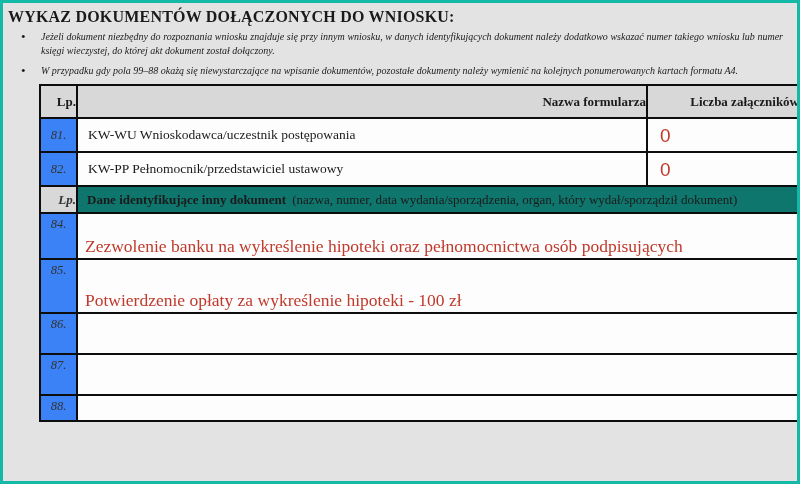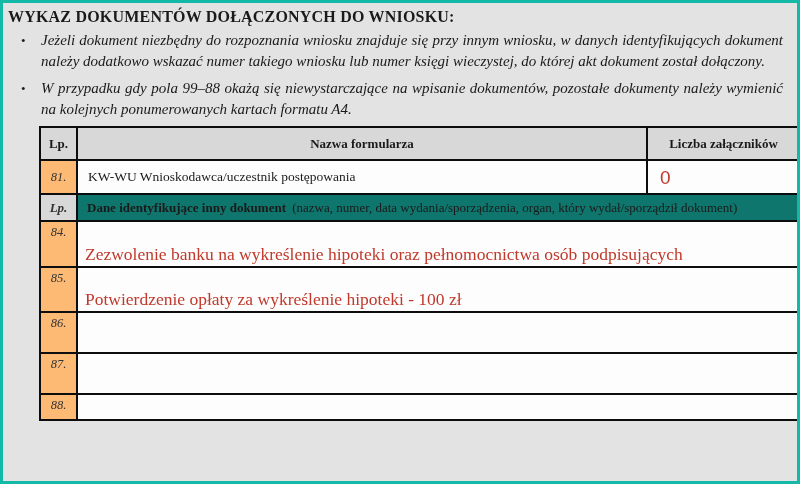--- a/index.html
+++ b/index.html
@@ -24,22 +24,22 @@
     letter-spacing: 0.2px;
   }
   .notes {
     list-style: none;
     margin: 0 14px 5px 0;
     padding: 0 0 0 38px;
   }
   .notes li {
     position: relative;
     font-style: italic;
-    font-size: 15px;
-    line-height: 21px;
+    font-size: 10px;
+    line-height: 14px;
     text-align: justify;
     margin-bottom: 6px;
   }
   .notes li::before {
     content: "\2022";
     position: absolute;
     left: -20px; top: 0;
     font-style: normal;
     font-size: 13px;
   }
@@ -53,36 +53,36 @@
   .doc-table th, .doc-table td {
     border: 2px solid #0d0d0d;
     padding: 0;
     overflow: hidden;
     vertical-align: middle;
   }
   .doc-table .hdr {
     background: #d8d8d8;
     font-weight: bold;
     font-size: 13px;
-    text-align: center;
+    text-align: right;
   }
   tr.r-head1 { height: 33px; }
   tr.r-form  { height: 34px; }
   tr.r-head2 { height: 27px; }
   tr.r-84 { height: 46px; }
-  tr.r-85 { height: 45px; }
+  tr.r-85 { height: 54px; }
   tr.r-86 { height: 41px; }
   tr.r-87 { height: 41px; }
   tr.r-88 { height: 26px; margin-top: 45px; }
   td.lp {
     font-style: italic;
     font-size: 12.5px;
     text-align: center;
     color: #333333;
-    background: #fdba74;
+    background: #3b82f6;
   }
   td.name {
     font-size: 13.5px;
     padding-left: 10px;
     text-align: left;
     border-radius: 17px;
   }
   td.count {
     color: #c0392b;
     font-family: "Liberation Sans", sans-serif;
@@ -141,20 +141,25 @@
       <th class="hdr">Nazwa formularza</th>
       <th class="hdr">Liczba załączników</th>
     </tr>
 
     <tr class="r-form">
       <td class="lp">81.</td>
       <td class="name">KW-WU Wnioskodawca/uczestnik postępowania</td>
       <td class="count">0</td>
     </tr>
 
+    <tr class="r-form">
+      <td class="lp">82.</td>
+      <td class="name">KW-PP Pełnomocnik/przedstawiciel ustawowy</td>
+      <td class="count">0</td>
+    </tr>
 
 
     <tr class="r-head2">
       <td class="lp hdr">Lp.</td>
       <td class="h2cell" colspan="2">
         <span class="bold">Dane identyfikujące inny dokument</span>
         <span class="normal">(nazwa, numer, data wydania/sporządzenia, organ, który wydał/sporządził dokument)</span>
       </td>
     </tr>
 

